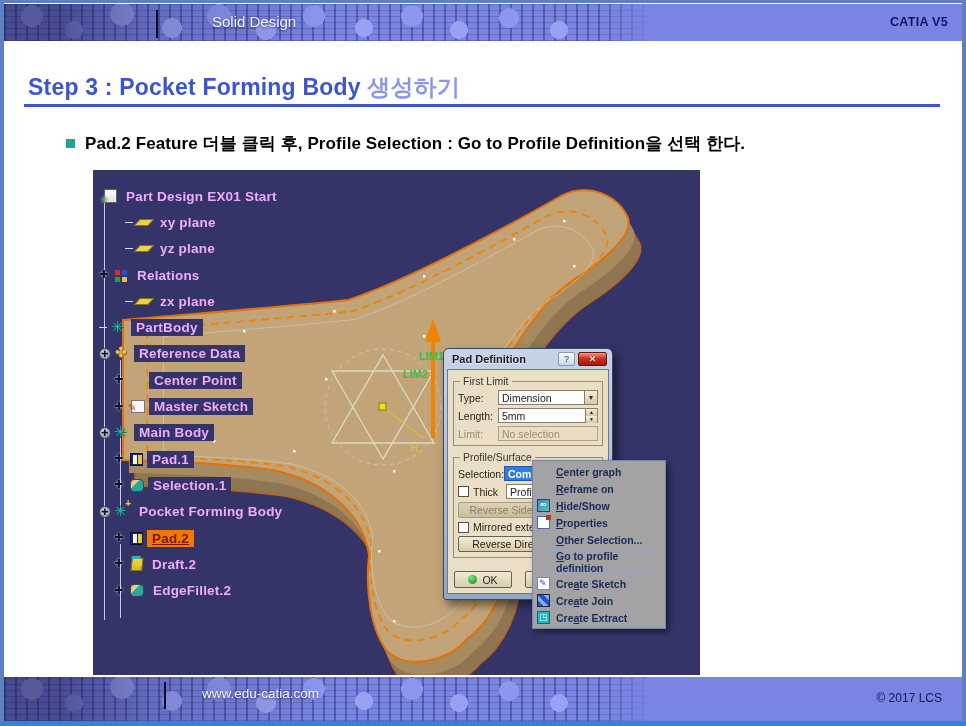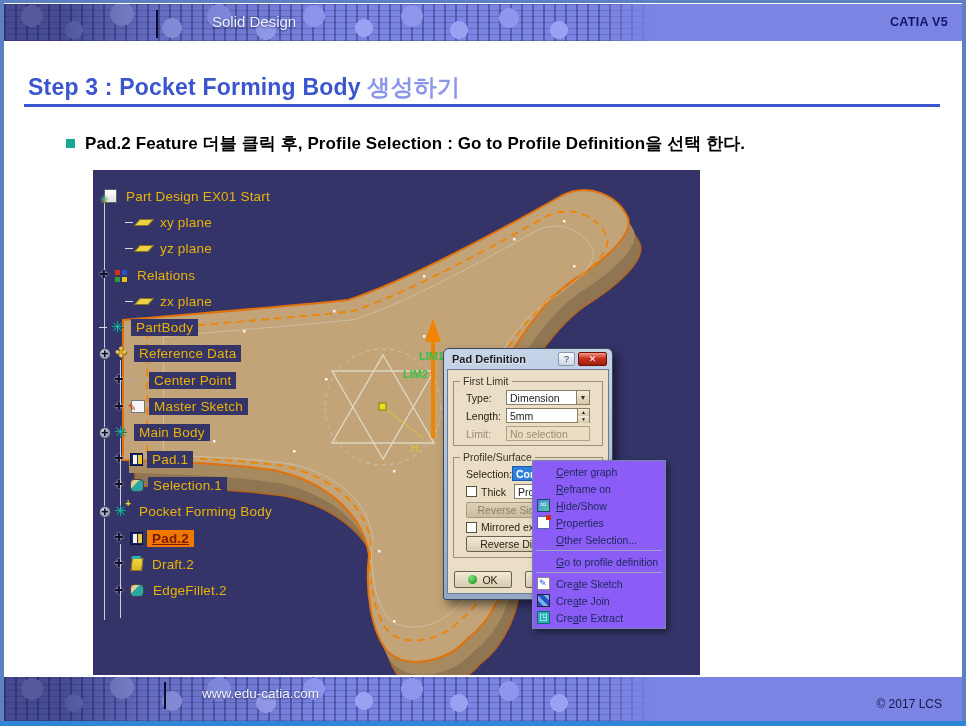--- a/index.html
+++ b/index.html
@@ -29,41 +29,41 @@
     repeating-linear-gradient(0deg,rgba(28,28,88,.22) 0 1px,transparent 1px 6px);}
   .barShade{position:absolute;inset:0;background:linear-gradient(90deg,rgba(18,18,66,.50) 0 55px,rgba(18,18,66,.20) 150px,rgba(18,18,66,0) 330px,rgba(18,18,66,0) 62%,rgba(122,132,226,1) 68%);}
   #topbar{position:absolute;left:4px;right:4px;top:4px;height:37px;z-index:5;}
   #topbar .vline{position:absolute;left:152px;top:6px;height:28px;width:2px;background:#0c0c30;}
   #lessonTag{position:absolute;left:174px;top:9px;font-size:15px;color:#eef1ff;text-shadow:0 1px 2px rgba(10,10,60,.6);margin-left:34px;}
   #brand{position:absolute;right:14px;top:11px;font-size:12.5px;font-weight:bold;color:#131368;letter-spacing:.3px;}
 
   #footbar{position:absolute;left:4px;right:4px;top:677px;height:44px;z-index:5;}
   #footbar .vline{position:absolute;left:160px;top:5px;height:27px;width:2px;background:#0c0c30;}
   #siteText{position:absolute;left:198px;top:9px;font-size:13.5px;color:#f2f4ff;text-shadow:0 1px 2px rgba(10,10,60,.6);}
-  #copyText{position:absolute;right:20px;top:20px;font-size:12px;color:#15154d;font-weight:500;}
+  #copyText{position:absolute;right:20px;top:14px;font-size:12px;color:#15154d;font-weight:500;}
 
   
   #pageTitle{position:absolute;left:28px;top:72px;font-size:23px;font-weight:bold;color:#3b55cf;letter-spacing:.2px;}
   #pageTitle .kor{color:#8b96e8;font-weight:bold;}
   #titleRule{position:absolute;left:24px;top:104px;width:916px;height:3px;background:#3b55cf;}
   #bulletRow{position:absolute;left:66px;top:132px;display:flex;align-items:flex-start;}
   #bulletSq{width:9px;height:9px;background:#19a894;margin-top:7px;margin-right:10px;flex:0 0 9px;}
   #bulletText{font-size:17px;font-weight:bold;color:#000;letter-spacing:.1px;}
 
   
   #viewport{position:absolute;left:93px;top:170px;width:607px;height:505px;background:#343469;overflow:hidden;}
   #modelSvg{position:absolute;left:0;top:0;z-index:1;}
 
   
   #tree{position:absolute;left:6px;top:13px;z-index:3;}
   .trow{height:26.3px;display:flex;align-items:center;}
   .lvl2{margin-left:15px;}
   .plane{margin-left:26px;}
   .root{margin-left:3px;}
-  .tl{font-size:13.5px;font-weight:400;color:#eab308;background:#343469;padding:1px 5px;white-space:nowrap;letter-spacing:.2px;}
+  .tl{font-size:13.5px;font-weight:700;color:#f0abfc;background:#343469;padding:1px 5px;white-space:nowrap;letter-spacing:.2px;}
   .trow.selected .tl{background:#f07800;color:#7a1800;text-decoration:underline;font-weight:700;}
   .exp{width:12px;height:12px;flex:0 0 12px;margin-right:3px;position:relative;}
   .exp::before{content:"✚";position:absolute;left:0;top:-1px;font-size:11px;line-height:12px;color:#10102a;text-shadow:0 0 2px rgba(255,255,255,.95);}
   .exp.circ{background:radial-gradient(circle at 35% 30%,#d8dde8,#858fa6 75%);border-radius:50%;border:1px solid #3a4258;}
   .exp.circ::before{left:1px;top:-1px;font-size:9px;}
   .dash{width:8px;height:1px;background:#d4d6ea;margin-right:4px;flex:0 0 8px;}
   .ic{width:16px;height:15px;flex:0 0 16px;margin-right:4px;position:relative;display:inline-block;}
   .ic-part{width:11px;height:14px;flex-basis:13px;background:linear-gradient(#ffffff,#dfe3ef);border:1px solid #566;margin-left:2px;}
   .ic-part::before{content:"✳";position:absolute;left:-6px;top:3px;font-size:11px;color:#28b0a0;text-shadow:1px 1px 0 #e8a018;}
   .ic-plane{width:13px;height:7px;flex-basis:14px;background:#ecd245;border:1px solid #8a7417;transform:skewX(-42deg);}
@@ -85,21 +85,21 @@
   
   #dlg{position:absolute;left:350px;top:178px;width:170px;height:252px;z-index:10;
        background:linear-gradient(#c6d4e8,#93a8c4);border:1px solid #3c4860;border-radius:6px 6px 3px 3px;
        padding:0 3px 3px;box-shadow:4px 5px 10px rgba(0,0,0,.5);}
   #dlgTitle{height:20px;display:flex;align-items:center;padding:0 2px 0 5px;}
   #dlgTitleText{flex:1;font-size:11px;font-weight:bold;color:#1c1c1c;text-shadow:0 1px 1px rgba(255,255,255,.7);}
   .tbtn{height:14px;border-radius:2px;font-size:9px;display:flex;align-items:center;justify-content:center;}
   #helpBtn{width:17px;background:linear-gradient(#fafbfd,#cdd7e4);border:1px solid #8a98b0;color:#334;}
   #closeBtn{width:29px;margin-left:3px;background:linear-gradient(#f29a8a,#c8331e 45%,#9e1d0e);border:1px solid #6e1206;color:#fff;font-weight:bold;}
   #dlgBody{position:relative;background:#eadfc6;border:1px solid #6a7a94;height:225px;padding:4px 5px;}
-  .grp{position:relative;border:1px solid #9a8e74;padding:8px 12px 4px;margin-top:7px;}
+  .grp{position:relative;border:1px solid #9a8e74;padding:8px 4px 4px;margin-top:7px;}
   .grpLabel{position:absolute;top:-7px;left:6px;background:#eadfc6;padding:0 3px;font-size:10.5px;color:#3a3428;}
   .frow{display:flex;align-items:center;margin-bottom:3px;}
   .flab{width:40px;flex:0 0 40px;font-size:10.5px;color:#2a2416;}
   .fin{flex:1;height:15px;background:#fff;border:1px solid #8a7f68;font-size:10.5px;color:#222;padding:0 3px;display:flex;align-items:center;overflow:hidden;white-space:nowrap;}
   .fin.dim{background:#e9ddc2;color:#9a8d74;border-color:#b0a488;}
   .flab.dim{color:#9a8d74;}
   .ddbtn{width:13px;height:15px;flex:0 0 13px;background:linear-gradient(#f4ecd8,#d6c9aa);border:1px solid #8a7f68;border-left:none;font-size:7px;color:#333;display:flex;align-items:center;justify-content:center;}
   .spin{width:12px;height:15px;flex:0 0 12px;border:1px solid #8a7f68;border-left:none;display:flex;flex-direction:column;}
   .spin span{flex:1;font-size:5px;line-height:7px;text-align:center;background:linear-gradient(#f4ecd8,#d6c9aa);color:#222;}
   .fin.sel{background:#2f80de;color:#fff;border-color:#1d5ca8;font-weight:bold;}
@@ -110,22 +110,22 @@
   .dbtn{height:16px;background:linear-gradient(#f2ead6,#d8ccae);border:1px solid #6a6050;border-radius:2px;font-size:10.5px;color:#2a2416;display:flex;align-items:center;justify-content:center;padding:0 6px;}
   .dbtn.disabled{background:linear-gradient(#ddd2b6,#c9bda0);color:#8d8168;border-color:#a89c80;}
   #profField{width:56px;flex:0 0 56px;margin-left:8px;}
   #okCancel{position:absolute;left:6px;bottom:5px;display:flex;gap:13px;}
   .okbtn{width:58px;height:17px;}
   .dot{width:9px;height:9px;border-radius:50%;margin-right:5px;}
   .dot.g{background:radial-gradient(circle at 35% 30%,#7ce87c,#0a8a10);}
   .dot.r{background:radial-gradient(circle at 35% 30%,#f88a7a,#b01808);}
 
   
-  #cmenu{position:absolute;left:439px;top:290px;width:134px;z-index:20;background:#8b5cf6;
-         border:1px solid #7785ad;box-shadow:3px 3px 6px rgba(0,0,0,.45);padding:2px 0;}
+  #cmenu{position:absolute;left:439px;top:290px;width:134px;z-index:20;background:#a3a3a3;
+         border:1px solid #7785ad;box-shadow:3px 3px 6px rgba(0,0,0,.45);padding:2px 0;font-weight:bold;}
   .mi{position:relative;height:17px;display:flex;align-items:center;padding-left:23px;font-size:10.5px;color:#182a58;cursor:default;}
   .mi u{text-decoration:underline;}
   .msep{height:1px;background:#9aa6c6;margin:2px 3px;}
   .mico{position:absolute;left:4px;top:2px;width:13px;height:13px;}
   .mico-hs{background:linear-gradient(135deg,#3a86d8,#58c8a8);border:1px solid #224466;}
   .mico-hs::before{content:"∞";position:absolute;left:2px;top:-1px;font-size:9px;color:#fff;}
   .mico-pr{background:#fff;border:1px solid #4a6ab0;}
   .mico-pr::before{content:"";position:absolute;right:-2px;top:-2px;width:5px;height:5px;background:#d03010;}
   .mico-cs{background:#fff;border:1px solid #888;}
   .mico-cs::before{content:"✎";position:absolute;left:1px;top:0;font-size:9px;color:#2a4ad0;}

